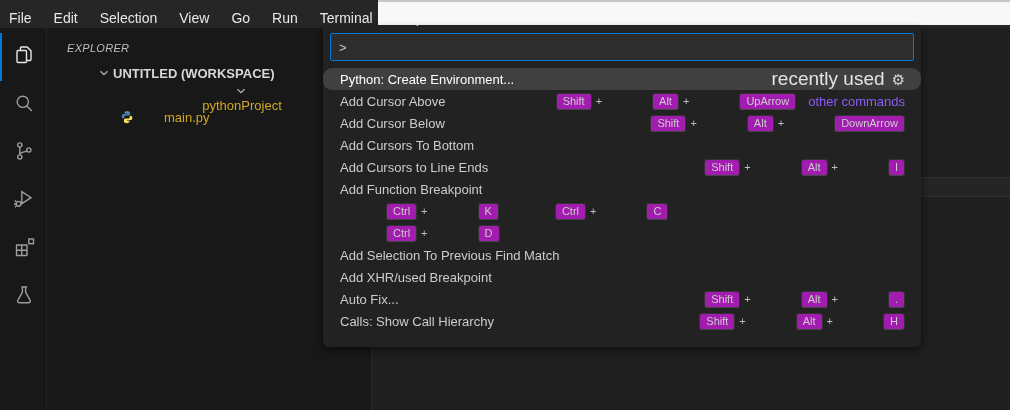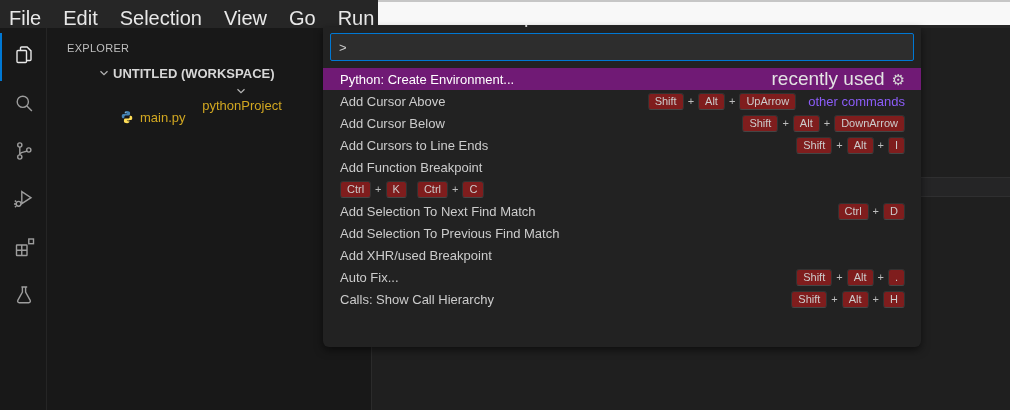--- a/index.html
+++ b/index.html
@@ -2,73 +2,73 @@
 <html><head>
 <meta charset="utf-8">
 <style>
   * { margin:0; padding:0; box-sizing:border-box; }
   html,body { width:1010px; height:410px; overflow:hidden; background:#1f1f1f;
               font-family:"Liberation Sans", sans-serif; }
 
   
   .titlebar { position:absolute; left:0; top:0; width:1010px; height:28px;
               background:#262626; display:flex; align-items:center; z-index:3; }
-  .menu-item { color:#e8e8e8; font-size:20px; padding:0 11px; height:20px;
+  .menu-item { color:#e8e8e8; font-size:14px; padding:0 11px; height:20px;
                line-height:28px; cursor:default; }
   .menu-item:first-child { padding-left:9px; }
   .bg-window { position:absolute; left:378px; top:0; width:632px; height:25px;
                background:#f8f8f8; border-top:2px solid #c6c6c6; z-index:4; }
 
   
   .workbench { position:absolute; left:0; top:28px; width:1010px; height:382px; display:flex; }
   .activitybar { width:47px; background:#181818; border-right:1px solid #252525;
                  display:flex; flex-direction:column; padding-top:5px; }
   .ab-item { width:46px; height:48px; display:flex; align-items:center; justify-content:center;
              border-left:2px solid transparent; cursor:pointer; }
   .ab-item.active { border-left-color:#0078d4; }
   .ab-item svg { stroke:#9d9d9d; fill:none; stroke-width:1.4; }
   .ab-item.active svg { stroke:#e7e7e7; }
 
   .sidebar { width:325px; background:#181818; border-right:1px solid #2b2b2b;
              color:#cccccc; position:relative; }
-  .sidebar-title { font-size:11px; color:#bfbfbf; padding:14px 0 0 20px; letter-spacing:.3px; }
+  .sidebar-title { font-size:11px; color:#bfbfbf; padding:14px 0 0 20px; letter-spacing:.3px;font-style:italic; }
   .tree { margin-top:8px; }
   .tree-row { height:22px; display:flex; align-items:center; font-size:13px; cursor:pointer; }
   .tree-row .chev { display:flex; align-items:center; color:#b5b5b5; margin-right:2px; }
   .row-workspace { padding-left:50px; font-weight:700; color:#d7d7d7; }
   .row-folder   { padding-left:66px; color:#d1a721;flex-direction:column; }
-  .row-file     { padding-left:73px; color:#d1a721; }
+  .row-file     { padding-left:73px; color:#d1a721;gap:24px; }
   .pyicon { margin-right:6px; display:flex; align-items:center; }
 
   .editor { flex:1; background:#1f1f1f; position:relative; }
   .editor-band { position:absolute; left:0; right:0; top:149px; height:20px;
                  background:#252526; border-top:1px solid #2f2f30; border-bottom:1px solid #2f2f30; }
 
   
   .palette { position:absolute; left:323px; top:27px; width:598px; height:320px;
              background:#222222; border-radius:0 0 6px 6px; z-index:10;
              box-shadow:0 3px 8px rgba(0,0,0,.55); overflow:hidden; }
   .palette-input { margin:6px 7px 0 7px; height:28px; background:#2d2d2d;
                    border:1px solid #0078d4; border-radius:2px; }
   .palette-input input { width:100%; height:100%; background:transparent; border:none; outline:none;
                          color:#cccccc; font-size:13px; padding:0 8px;
                          font-family:"Liberation Sans", sans-serif; }
   .plist { margin-top:7px; }
   .prow { height:22px; display:flex; align-items:center; padding:0 16px 0 17px;
           font-size:13px; color:#cccccc; cursor:pointer; white-space:nowrap; }
   .prow .plabel { flex:1; overflow:hidden; text-overflow:ellipsis; }
-  .prow.selected { background:#701a75; color:#ffffff; }
+  .prow.selected { background:#404040; color:#ffffff;border-radius:9px; }
   .pmeta { color:#e3e3e3; font-size:19px; }
   .gear { color:#d6d6d6; font-size:15px; margin-left:7px; line-height:1; }
   .plink { color:#8b5cf6; margin-left:12px; }
   .kbs { display:flex; align-items:center; }
   .kb-group { display:flex; align-items:center; }
   .kb-group + .kb-group { margin-left:10px; }
-  .chip { background:#7f1d1d; border:1px solid #323232; border-bottom-color:#454545;
-          border-radius:3px; color:#cccccc; font-size:11px; padding:1px 6px; line-height:13px; }
+  .chip { background:#a21caf; border:1px solid #323232; border-bottom-color:#454545;
+          border-radius:3px; color:#cccccc; font-size:11px; padding:1px 6px; line-height:13px;margin-left:46px; }
   .plus { color:#bdbdbd; font-size:11px; margin:0 4px; }
 </style>
 </head>
 <body>
 
 <div class="titlebar" id="menubar">
     <div class="menu-item">File</div>
     <div class="menu-item">Edit</div>
     <div class="menu-item">Selection</div>
     <div class="menu-item">View</div>
@@ -190,20 +190,23 @@
           <span class="kb-group">
             <span class="chip">Shift</span>
             <span class="plus">+</span>
             <span class="chip">Alt</span>
             <span class="plus">+</span>
             <span class="chip">DownArrow</span>
           </span>
         </span>
       </div>
       <div class="prow">
+        <span class="plabel">Add Cursors To Bottom</span>
+      </div>
+      <div class="prow">
         <span class="plabel">Add Cursors to Line Ends</span>
         <span class="kbs">
           <span class="kb-group">
             <span class="chip">Shift</span>
             <span class="plus">+</span>
             <span class="chip">Alt</span>
             <span class="plus">+</span>
             <span class="chip">I</span>
           </span>
         </span>
@@ -219,21 +222,20 @@
             <span class="chip">K</span>
           </span>
           <span class="kb-group">
             <span class="chip">Ctrl</span>
             <span class="plus">+</span>
             <span class="chip">C</span>
           </span>
         </span>
       </div>
       <div class="prow">
-        <span class="plabel">Add Selection To Next Find Match</span>
         <span class="kbs">
           <span class="kb-group">
             <span class="chip">Ctrl</span>
             <span class="plus">+</span>
             <span class="chip">D</span>
           </span>
         </span>
       </div>
       <div class="prow">
         <span class="plabel">Add Selection To Previous Find Match</span>

